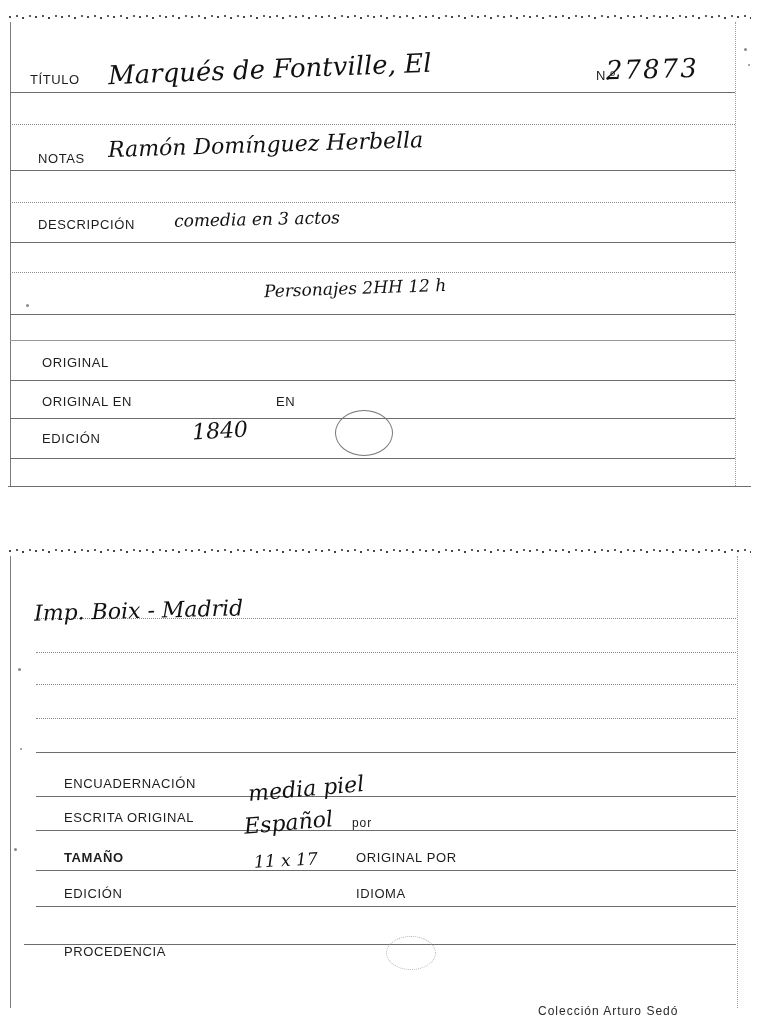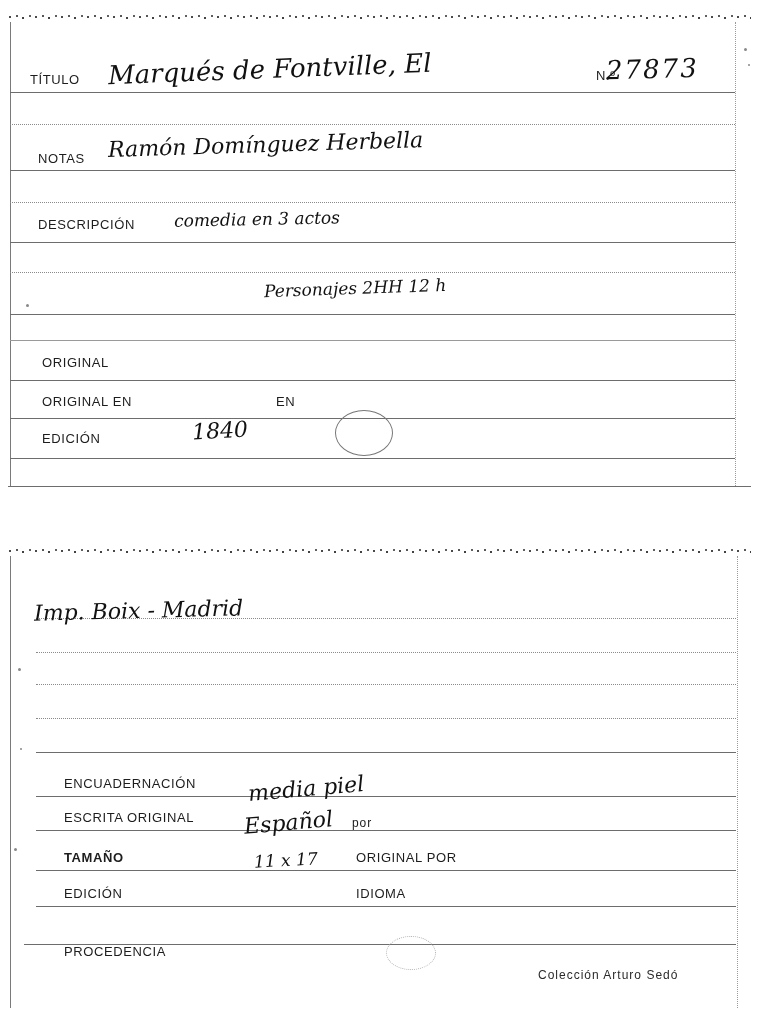--- a/index.html
+++ b/index.html
@@ -112,20 +112,21 @@
   }
   .stamp-circle.faint {
     border: 1px dotted #b4b4b4;
   }
 
   .footer-note {
     position: absolute;
     font-size: 12px;
     letter-spacing: 1px;
     color: #2a2a2a;
+    margin-top: 36px;
   }
 
   .speck {
     position: absolute;
     background: #555;
     border-radius: 50%;
     opacity: .7;
   }
 </style>
 </head>

